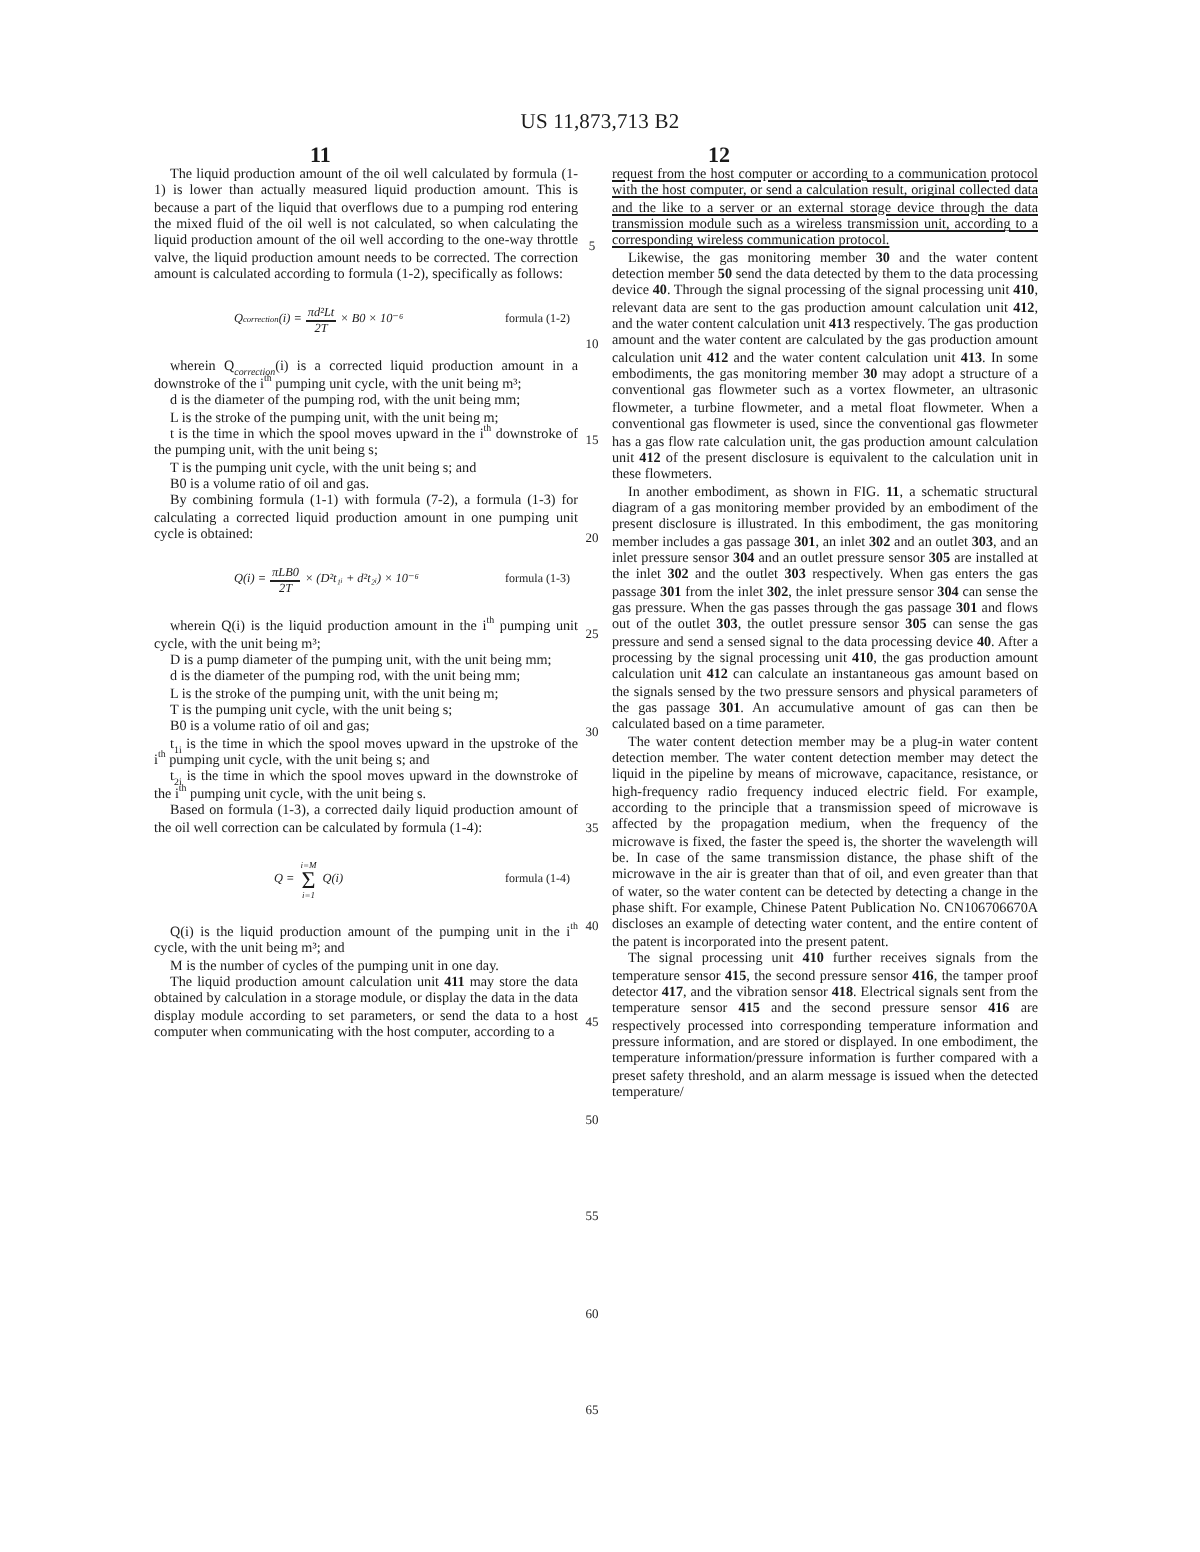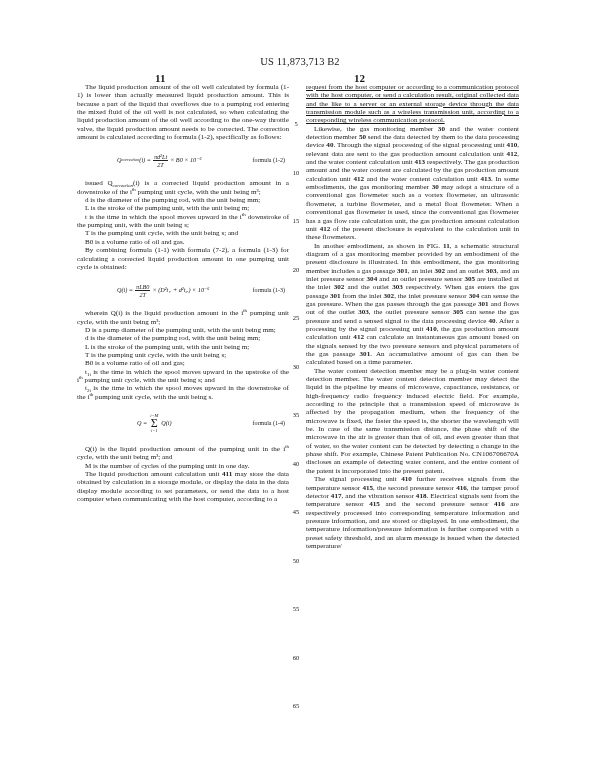--- a/index.html
+++ b/index.html
@@ -65,21 +65,21 @@
         <span>(i) =</span>
       <span class="frac">
         <span class="num">πd²Lt</span>
         <span class="den">2T</span>
       </span>
       <span>× B0 × 10⁻⁶</span>
     </span>
     <span class="lbl">formula (1-2)</span>
   </div>
 
-  <p><span>issued Q</span><sub><i>correction</i></sub><span>(i) is a corrected liquid production amount in a downstroke of the i</span><sup>th</sup><span> pumping unit cycle, with the unit being m³;</span></p>
+  <p><span>wherein Q</span><sub><i>correction</i></sub><span>(i) is a corrected liquid production amount in a downstroke of the i</span><sup>th</sup><span> pumping unit cycle, with the unit being m³;</span></p>
   <p>d is the diameter of the pumping rod, with the unit being mm;</p>
   <p>L is the stroke of the pumping unit, with the unit being m;</p>
   <p><span>t is the time in which the spool moves upward in the i</span><sup>th</sup><span> downstroke of the pumping unit, with the unit being s;</span></p>
   <p>T is the pumping unit cycle, with the unit being s; and</p>
   <p>B0 is a volume ratio of oil and gas.</p>
   <p>By combining formula (1-1) with formula (7-2), a formula (1-3) for calculating a corrected liquid production amount in one pumping unit cycle is obtained:</p>
 
   <div class="formula">
     <span class="expr">
       <span>Q(i) =</span>
@@ -93,20 +93,21 @@
   </div>
 
   <p><span>wherein Q(i) is the liquid production amount in the i</span><sup>th</sup><span> pumping unit cycle, with the unit being m³;</span></p>
   <p>D is a pump diameter of the pumping unit, with the unit being mm;</p>
   <p>d is the diameter of the pumping rod, with the unit being mm;</p>
   <p>L is the stroke of the pumping unit, with the unit being m;</p>
   <p>T is the pumping unit cycle, with the unit being s;</p>
   <p>B0 is a volume ratio of oil and gas;</p>
   <p><span>t</span><sub>1i</sub><span> is the time in which the spool moves upward in the upstroke of the i</span><sup>th</sup><span> pumping unit cycle, with the unit being s; and</span></p>
   <p><span>t</span><sub>2i</sub><span> is the time in which the spool moves upward in the downstroke of the i</span><sup>th</sup><span> pumping unit cycle, with the unit being s.</span></p>
+  <p>Based on formula (1-3), a corrected daily liquid production amount of the oil well correction can be calculated by formula (1-4):</p>
 
   <div class="formula" style="height:44px">
     <span class="expr" style="left:60px">
       <span>Q =</span>
       <span class="sigma">
         <span class="lim">i=M</span>
         <span class="big">Σ</span>
         <span class="lim">i=1</span>
       </span>
       <span>Q(i)</span>

